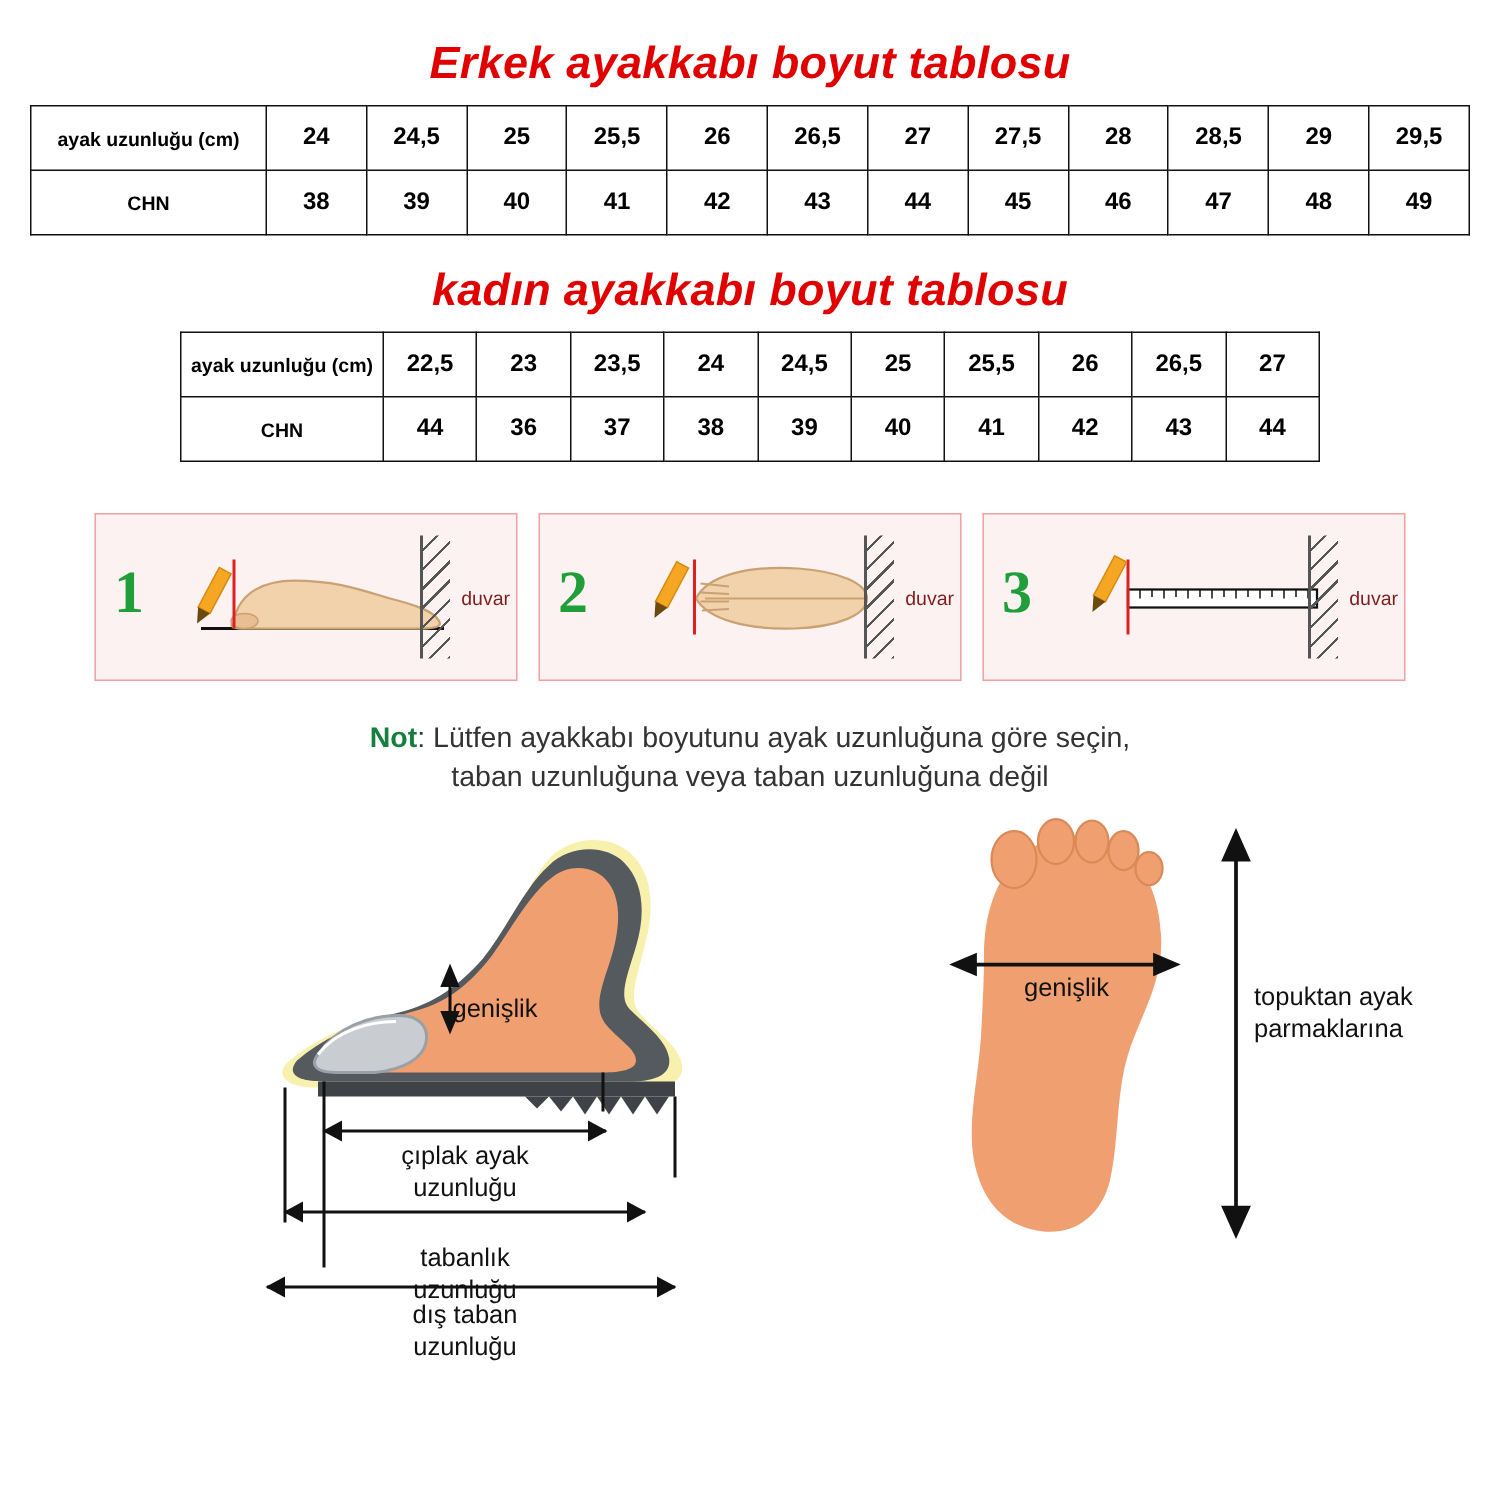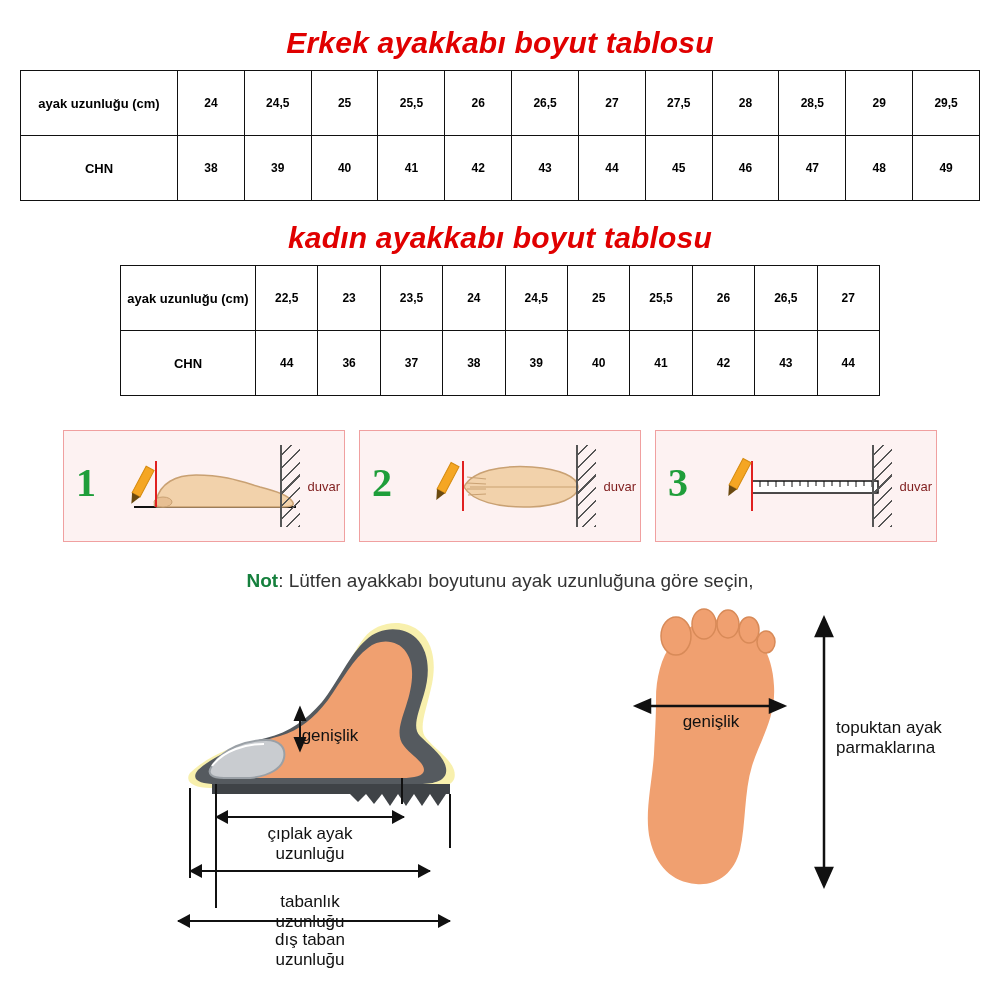--- a/index.html
+++ b/index.html
@@ -25,28 +25,28 @@
     border-collapse:collapse;
     margin:10px auto 0 auto;
     table-layout:fixed;
   }
   table.size td{
     border:1px solid #111;
     text-align:center;
     font-weight:bold;
     color:#000;
     height:32px;
-    padding:16px 2px;
+    padding:5px 2px;
   }
   table.size td.lbl{
     font-size:13px;
     font-weight:bold;
   }
   table.size td.val{
-    font-size:12px;
+    font-size:16px;
   }
   #men-table{ width:960px; }
   #men-table td.lbl{ width:152px; }
   #women-table{ width:760px; }
   #women-table td.lbl{ width:130px; }
 
   
   .steps{
     display:flex;
     justify-content:center;
@@ -258,20 +258,21 @@
     </svg>
     <div class="wall">
         <i></i>
       </div>
     <div class="wall-label">duvar</div>
   </div>
 </div>
 
 <div class="note">
   <span style="color:#15803d;font-weight:bold;">Not</span><span>: Lütfen ayakkabı boyutunu ayak uzunluğuna göre seçin,</span><br>
+  <span>taban uzunluğuna veya taban uzunluğuna değil</span>
 </div>
 
 <div class="bottom">
 
   <div class="side-wrap">
     <svg width="360" height="400" style="position:absolute;left:0;top:0;">
 
       <path d="M40 165 C56 150, 80 138, 104 134 C130 130, 150 120, 168 104 C186 88, 198 50, 214 30 C226 14, 252 10, 268 22 C284 34, 286 56, 282 76 C276 104, 268 120, 276 130 C286 142, 300 150, 304 162 C308 176, 296 180, 278 180 L60 180 C44 180, 34 174, 40 165 Z" fill="#f2e36a" opacity="0.55"></path>
       <path d="M48 162 C66 146, 92 136, 116 130 C140 124, 156 112, 172 94 C188 74, 200 46, 216 32 C230 18, 254 18, 266 30 C280 44, 280 66, 274 86 C268 106, 262 120, 270 128 C280 138, 294 148, 296 160 C298 172, 286 176, 270 176 L66 176 C50 176, 40 172, 48 162 Z" fill="#555a5f"></path>
 

